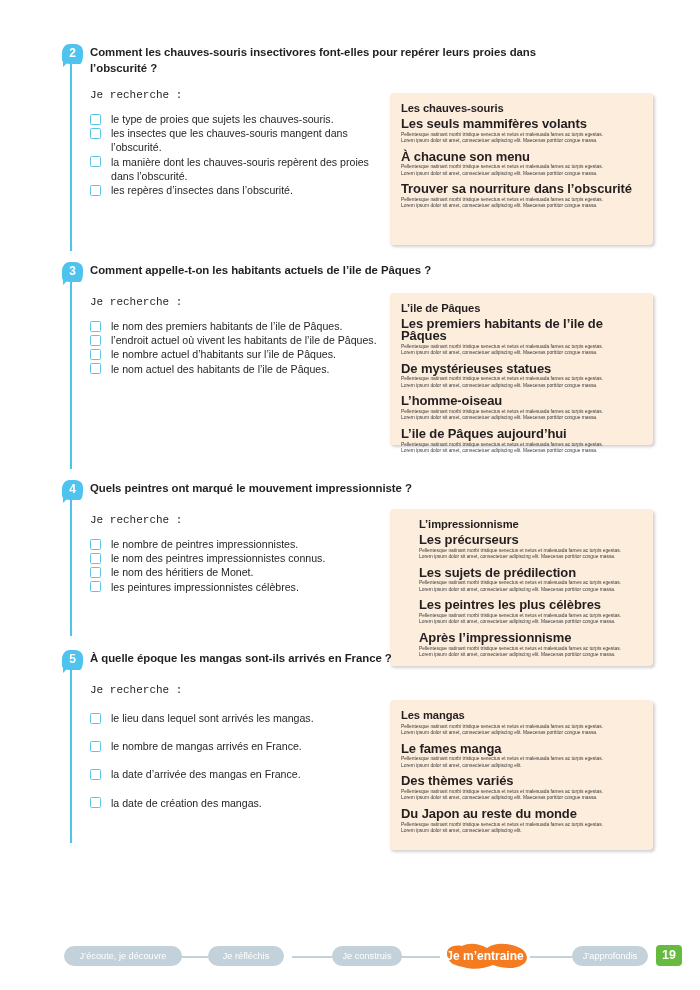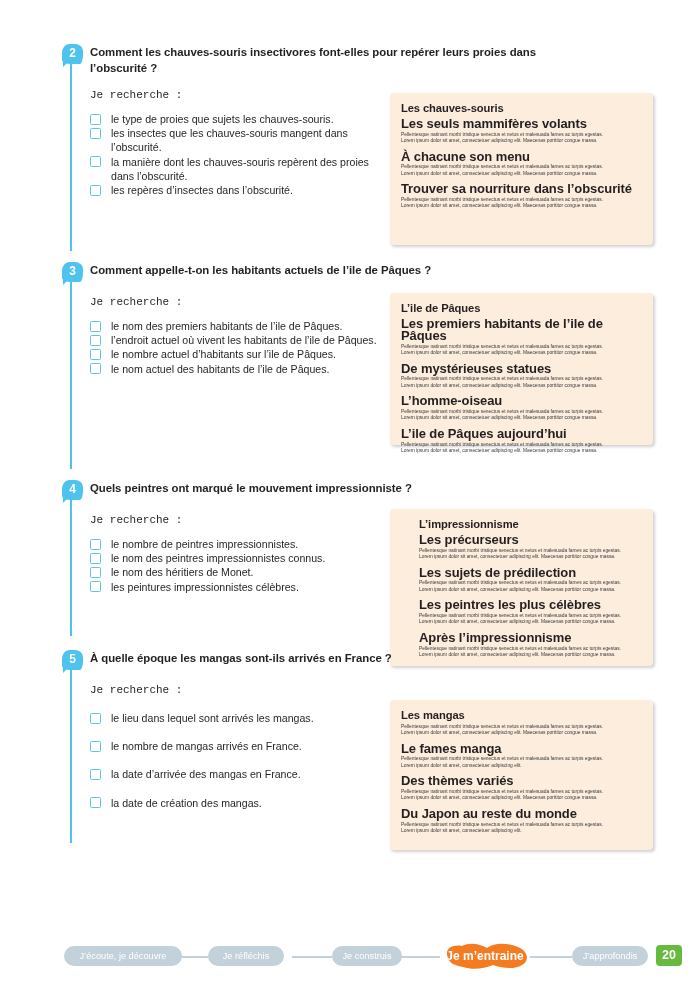--- a/index.html
+++ b/index.html
@@ -444,17 +444,17 @@
         <path d="M10 17 C6 8, 14 3, 24 5 C32 1, 42 3, 49 7 C57 1, 70 2, 80 6 C90 10, 92 20, 84 24 C76 29, 64 27, 55 24 C46 28, 34 29, 25 26 C15 24, 12 22, 10 17 Z" fill="#f47b20"></path>
       </svg>
       <span>Je m’entraine</span>
     </div>
 
     <div class="fstep" style="left:572px; width:76px;">
       <span>J’approfondis</span>
     </div>
 
     <div class="pagenum" style="left:656px;">
-      <span>20</span>
+      <span>19</span>
     </div>
   </div>
 
 </div>
 
 </body></html>

